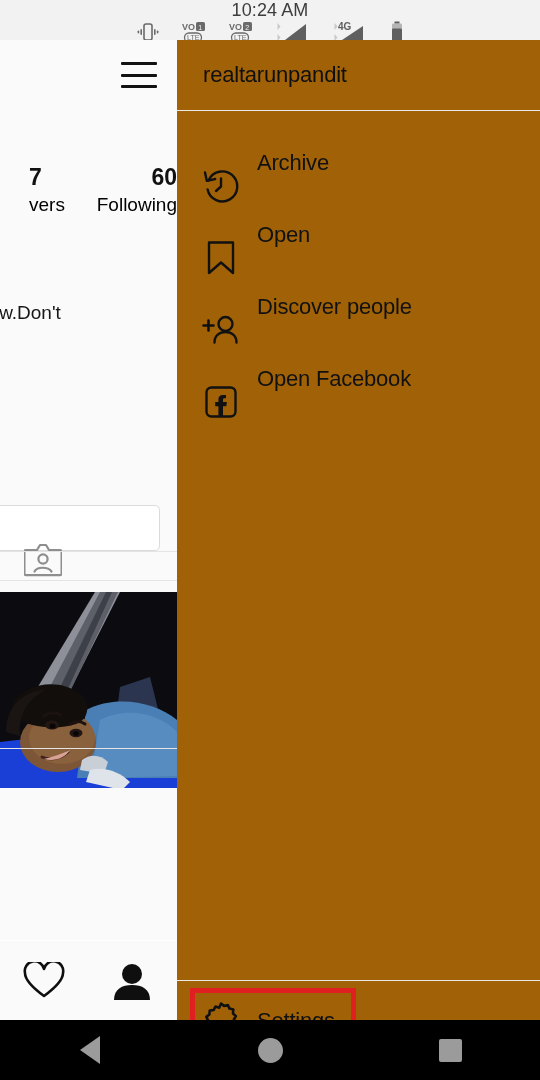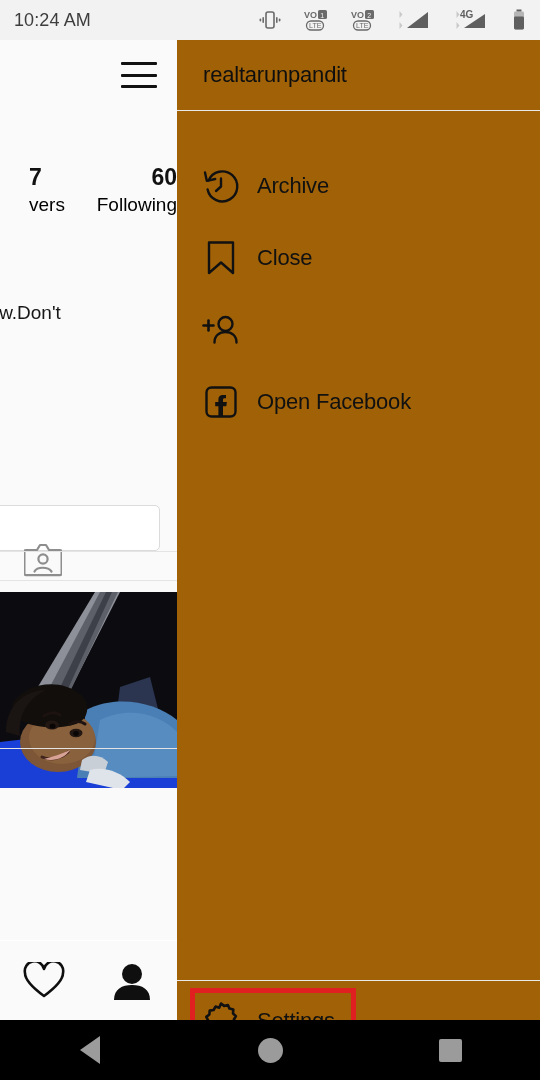--- a/index.html
+++ b/index.html
@@ -8,21 +8,21 @@
     background:#ffffff;
     font-family:"Liberation Sans", sans-serif;
     -webkit-font-smoothing:antialiased;
   }
   #screen{ position:relative; width:540px; height:1080px; background:#fff; }
 
   
   .statusbar{
     position:absolute; top:0; left:0; width:540px; height:40px;
     background:#f2f2f2; display:flex; align-items:center;
-    justify-content:space-between; padding:0 14px;
+    justify-content:space-between; padding:0 14px;flex-direction:column;
   }
   .sb-time{ font-size:18px; color:#3d3d3d; letter-spacing:.1px; }
   .sb-icons{ display:flex; align-items:center; gap:23px; }
   .sb-ic{ display:block; }
 
   
   .leftpanel{
     position:absolute; top:40px; left:0; width:177px; height:900px;
     background:#fafafa; overflow:hidden;
   }
@@ -82,21 +82,21 @@
     position:absolute; top:0; left:0; width:363px; height:70px;
     display:flex; align-items:center; padding-left:26px;
     font-size:22px; color:#0f0f0f; letter-spacing:-.2px;
   }
   .mp-divider{
     position:absolute; left:0; width:363px; height:1px; background:#e9e9e9;
   }
 
   .menu-list{ position:absolute; top:110px; left:0; width:363px; }
   .menu-item{
-    height:72px; display:flex; align-items:center; padding-left:16px;
+    height:72px; display:flex; padding-left:16px;
   }
   .mi-icon{
     width:56px; min-width:56px; display:flex; align-items:center;
     justify-content:center;
   }
   .mi-label{
     font-size:22px; color:#111; letter-spacing:-.2px; padding-left:8px;
   }
 
   
@@ -280,35 +280,36 @@
         <span class="mi-label">Archive</span>
       </div>
 
 
       <div class="menu-item">
         <span class="mi-icon">
           <svg width="38" height="38" viewBox="0 0 38 38">
             <path d="M7 3.5 H31 V34 L19 23.5 L7 34 Z" fill="none" stroke="#111" stroke-width="2.4" stroke-linejoin="round"></path>
           </svg>
         </span>
-        <span class="mi-label">Close</span>
+        <span class="mi-label">Open</span>
       </div>
 
 
       <div class="menu-item">
         <span class="mi-icon">
           <svg width="38" height="38" viewBox="0 0 38 38">
             <circle cx="23.5" cy="13" r="7" fill="none" stroke="#111" stroke-width="2.4"></circle>
             <path d="M12.5 31.5 c0 -7 5 -10.5 11 -10.5 s11 3.5 11 10.5" fill="none" stroke="#111" stroke-width="2.4" stroke-linecap="round"></path>
             <g stroke="#111" stroke-width="2.6" stroke-linecap="round">
               <line x1="1.5" y1="14.5" x2="11.5" y2="14.5"></line>
               <line x1="6.5" y1="9.5" x2="6.5" y2="19.5"></line>
             </g>
           </svg>
         </span>
+        <span class="mi-label">Discover people</span>
       </div>
 
       <div class="menu-item">
         <span class="mi-icon">
           <svg width="38" height="38" viewBox="0 0 38 38">
             <rect x="4.5" y="4.5" width="29" height="29" rx="5" fill="none" stroke="#111" stroke-width="2.4"></rect>
             <path d="M24 12 h-3.4 c-2.6 0 -4.2 1.7 -4.2 4.3 V19 H13.2 v4.3 h3.2 V33 h4.6 v-9.7 h3.3 l0.6 -4.3 h-3.9 v-2.1 c0 -1 0.4 -1.6 1.6 -1.6 H24 Z" fill="#111"></path>
           </svg>
         </span>
         <span class="mi-label">Open Facebook</span>

